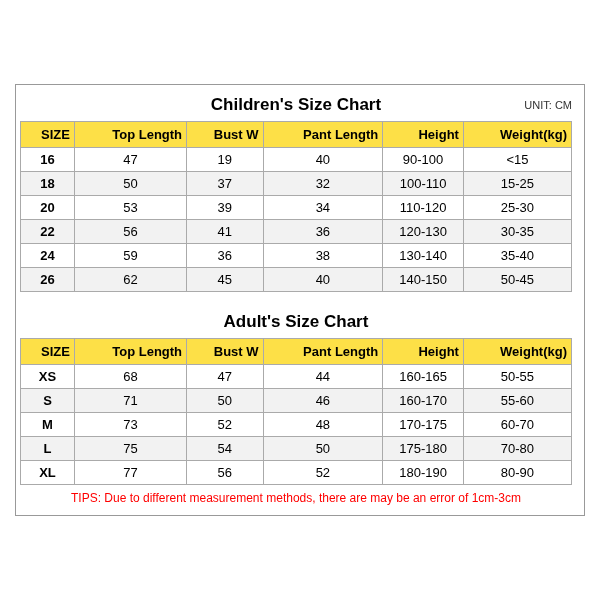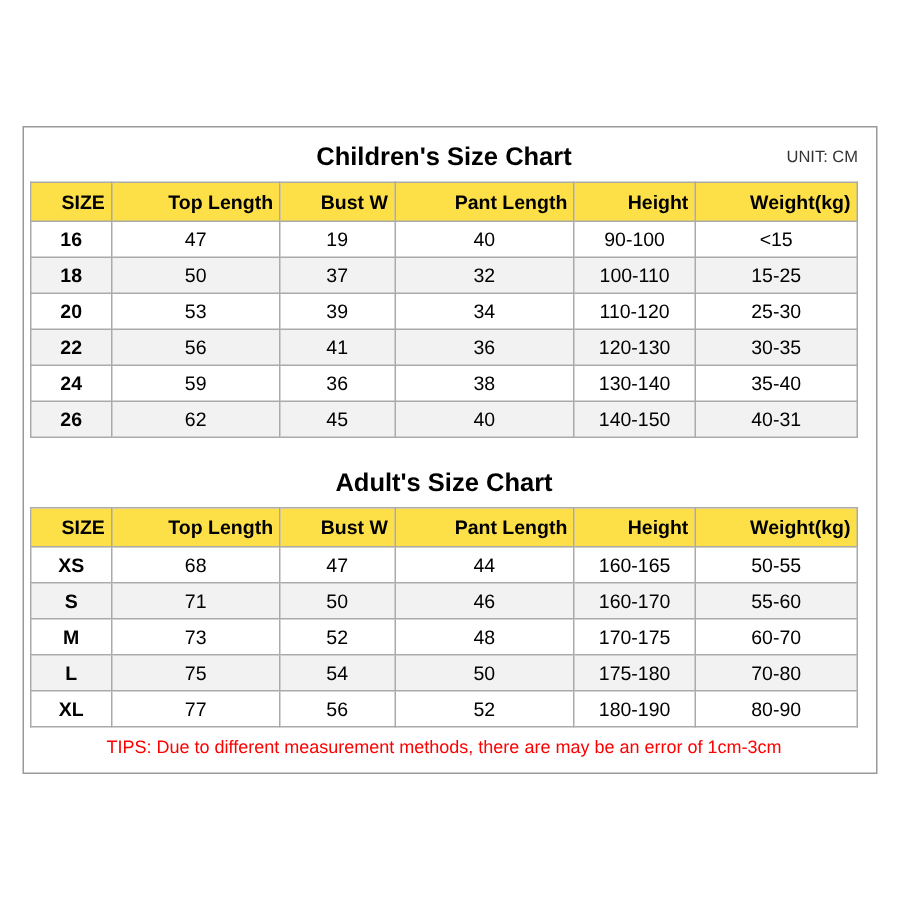--- a/index.html
+++ b/index.html
@@ -133,21 +133,21 @@
           <td>38</td>
           <td>130-140</td>
           <td>35-40</td>
         </tr>
         <tr>
           <td>26</td>
           <td>62</td>
           <td>45</td>
           <td>40</td>
           <td>140-150</td>
-          <td>40-31</td>
+          <td>50-45</td>
         </tr>
       </tbody>
   </table>
 
   <div class="main-title-row" style="margin-top:20px; margin-bottom:6px;align-items:flex-end;">
     <span class="main-title">Adult's Size Chart</span>
   </div>
 
   <table>
     <thead>

